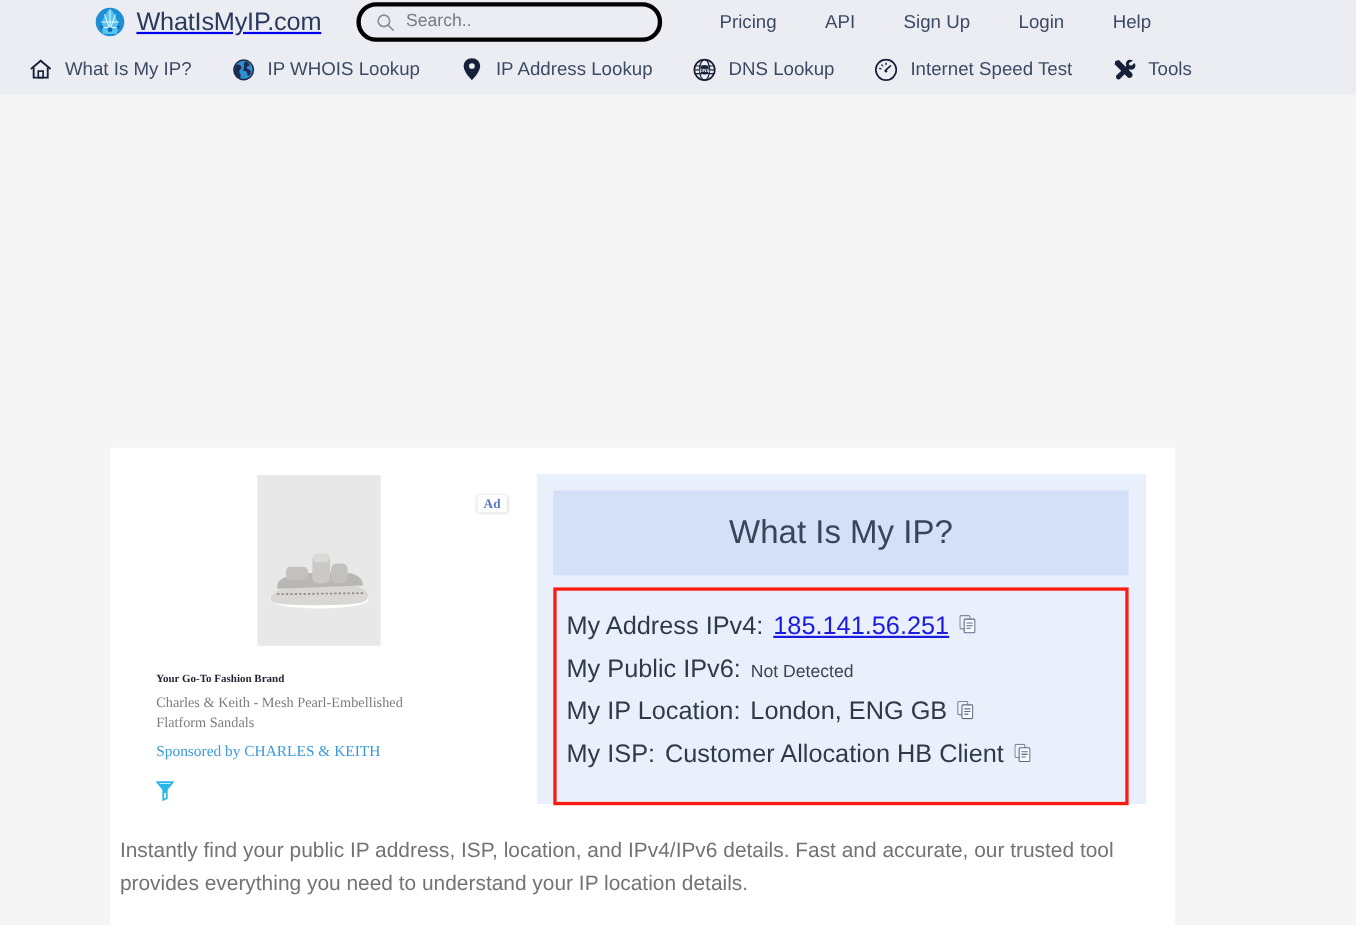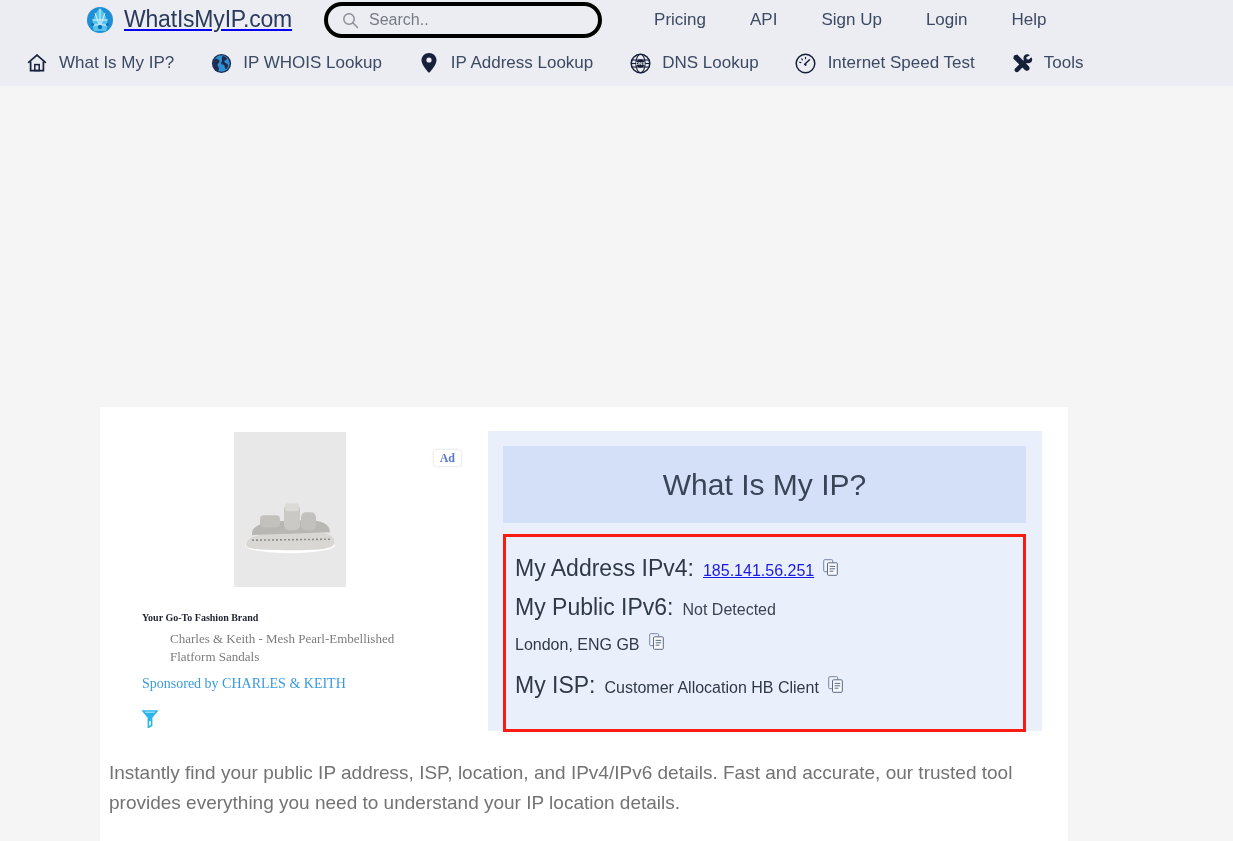--- a/index.html
+++ b/index.html
@@ -143,21 +143,20 @@
     color: #1f2430;
     margin-top: 25px;
   }
   .ad-desc {
     font-family: "Liberation Serif", serif;
     font-size: 13px;
     color: #7c7c7c;
     line-height: 1.35;
     margin-top: 7px;
     width: 262px;
-    margin-left: 28px;
   }
   .ad-sponsor {
     font-family: "Liberation Serif", serif;
     font-size: 14px;
     color: #3a9ae0;
     margin-top: 11px;
     text-decoration: none;
     display: inline-block;
   }
   .adchoices { margin-top: 18px; display: block; }
@@ -193,21 +192,21 @@
     gap: 9px;
     margin-bottom: 2px;
     height: 37px;
   }
   .fact-label {
     font-size: 23px;
     color: #2f3947;
     white-space: nowrap;
   }
   .fact-value {
-    font-size: 16px;
+    font-size: 23px;
     color: #2f3947;
     white-space: nowrap;
   }
   .fact-value.link {
     color: #1a1ae0;
     text-decoration: underline;
   }
   .fact-value.small {
     font-size: 16px;
     color: #3b4252;
@@ -394,20 +393,21 @@
             </svg>
           </span>
         </div>
 
         <div class="fact-row">
           <span class="fact-label">My Public IPv6:</span>
           <span class="fact-value small">Not Detected</span>
         </div>
 
         <div class="fact-row">
+          <span class="fact-label">My IP Location:</span>
           <span class="fact-value">London, ENG GB</span>
           <span>
             <svg class="copy-icon" width="15" height="17" viewBox="0 0 15 17">
               <rect x="0.7" y="0.7" width="9" height="12" rx="1" fill="#eef2fb" stroke="#7b87a3" stroke-width="1"></rect>
               <rect x="4.5" y="3.8" width="9.8" height="12.5" rx="1" fill="#f8fafd" stroke="#5d6a85" stroke-width="1"></rect>
               <line x1="6.6" y1="7.4" x2="12.2" y2="7.4" stroke="#5d6a85" stroke-width="1"></line>
               <line x1="6.6" y1="9.8" x2="12.2" y2="9.8" stroke="#5d6a85" stroke-width="1"></line>
               <line x1="6.6" y1="12.2" x2="10.4" y2="12.2" stroke="#5d6a85" stroke-width="1"></line>
             </svg>
           </span>

